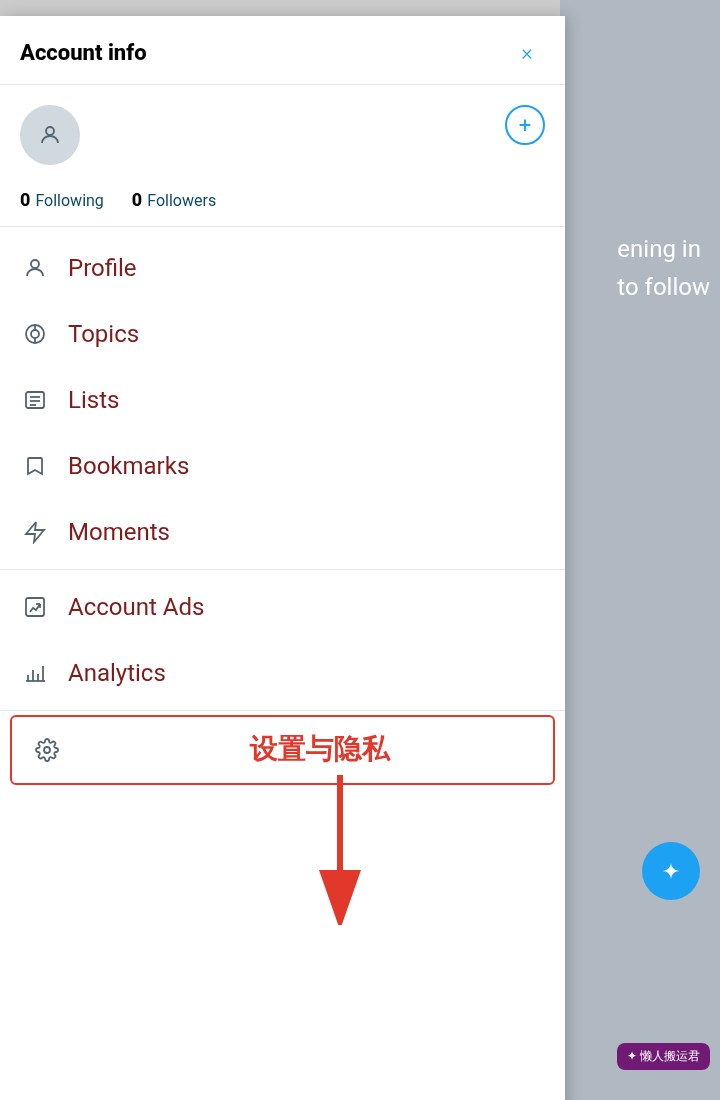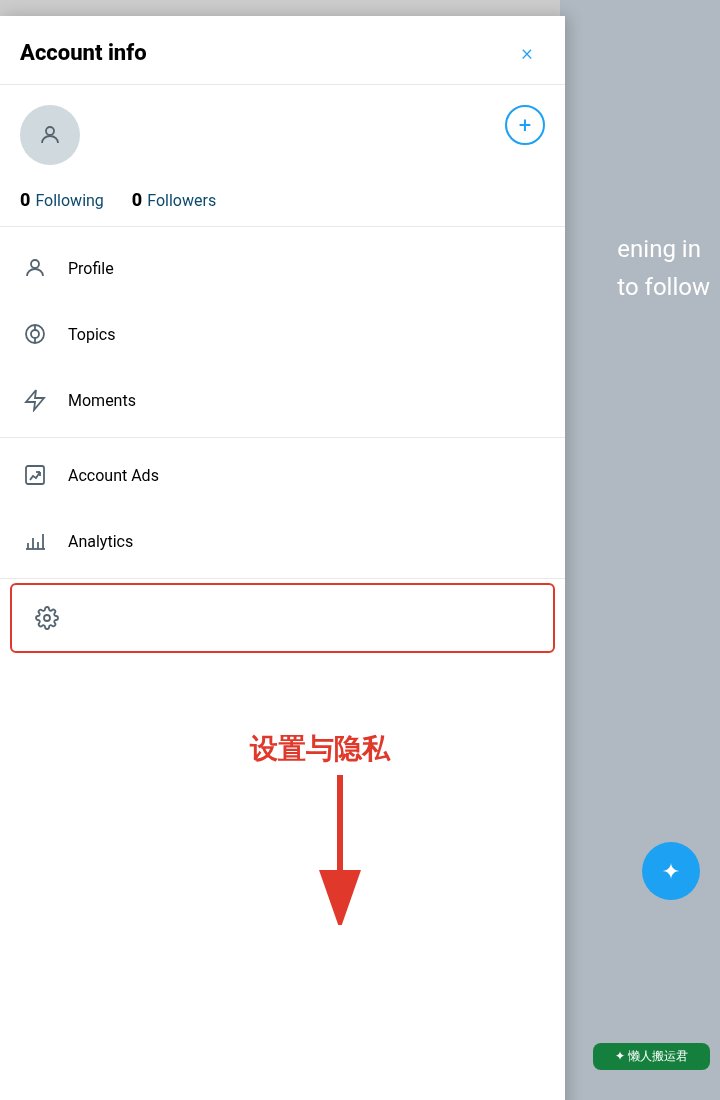--- a/index.html
+++ b/index.html
@@ -48,23 +48,23 @@
 
     .fab-button-icon {
       color: white;
       font-size: 22px;
     }
 
     .wechat-badge {
       position: absolute;
       bottom: 30px;
       right: 10px;
-      background: #15803d;
+      background: #701a75;
       border-radius: 8px;
-      padding: 5px 22px;
+      padding: 5px 10px;
       color: white;
       font-size: 12px;
       z-index: 2;
     }
 
     
     .drawer {
       position: absolute;
       top: 16px;
       left: 0;
@@ -180,22 +180,22 @@
       height: 30px;
       display: flex;
       align-items: center;
       justify-content: center;
       color: #536471;
       font-size: 22px;
       flex-shrink: 0;
     }
 
     .menu-label {
-      font-size: 16px;
-      color: #000000;
+      font-size: 24px;
+      color: #7f1d1d;
       font-weight: 400;
     }
 
     .menu-divider {
       height: 1px;
       background: #e8e8e8;
       margin: 4px 0;
     }
 
     .settings-item {
@@ -301,21 +301,40 @@
         <svg class="icon-svg" viewBox="0 0 24 24">
           <circle cx="12" cy="12" r="9"></circle>
           <circle cx="12" cy="12" r="4"></circle>
           <line x1="12" y1="3" x2="12" y2="8"></line>
           <line x1="12" y1="16" x2="12" y2="21"></line>
         </svg>
       </span>
       <span class="menu-label">Topics</span>
     </li>
 
-
+    <li class="menu-item">
+      <span class="menu-icon">
+        <svg class="icon-svg" viewBox="0 0 24 24">
+          <rect x="3" y="4" width="18" height="16" rx="2"></rect>
+          <line x1="7" y1="9" x2="17" y2="9"></line>
+          <line x1="7" y1="13" x2="17" y2="13"></line>
+          <line x1="7" y1="17" x2="13" y2="17"></line>
+        </svg>
+      </span>
+      <span class="menu-label">Lists</span>
+    </li>
+
+    <li class="menu-item">
+      <span class="menu-icon">
+        <svg class="icon-svg" viewBox="0 0 24 24">
+          <path d="M6 4h12a1 1 0 0 1 1 1v15l-7-4-7 4V5a1 1 0 0 1 1-1z"></path>
+        </svg>
+      </span>
+      <span class="menu-label">Bookmarks</span>
+    </li>
 
     <li class="menu-item">
       <span class="menu-icon">
         <svg class="icon-svg" viewBox="0 0 24 24">
           <polyline points="13 2 3 14 12 14 11 22 21 10 12 10 13 2"></polyline>
         </svg>
       </span>
       <span class="menu-label">Moments</span>
     </li>
 

